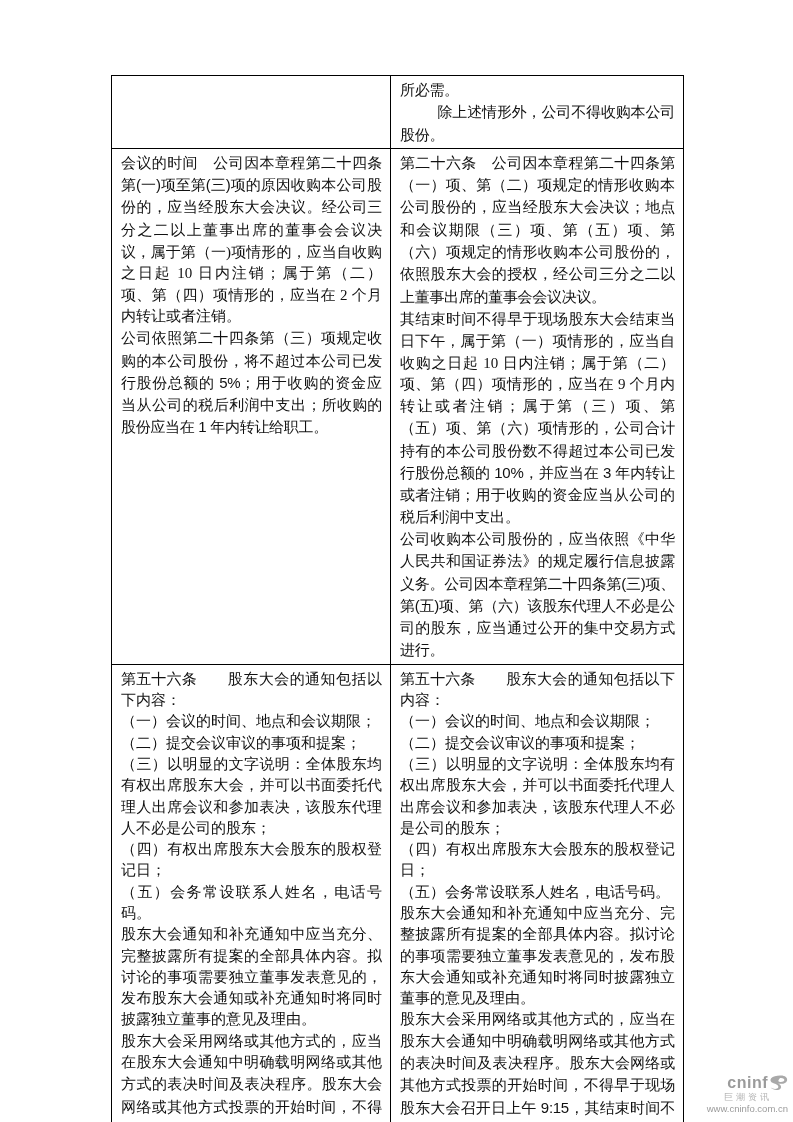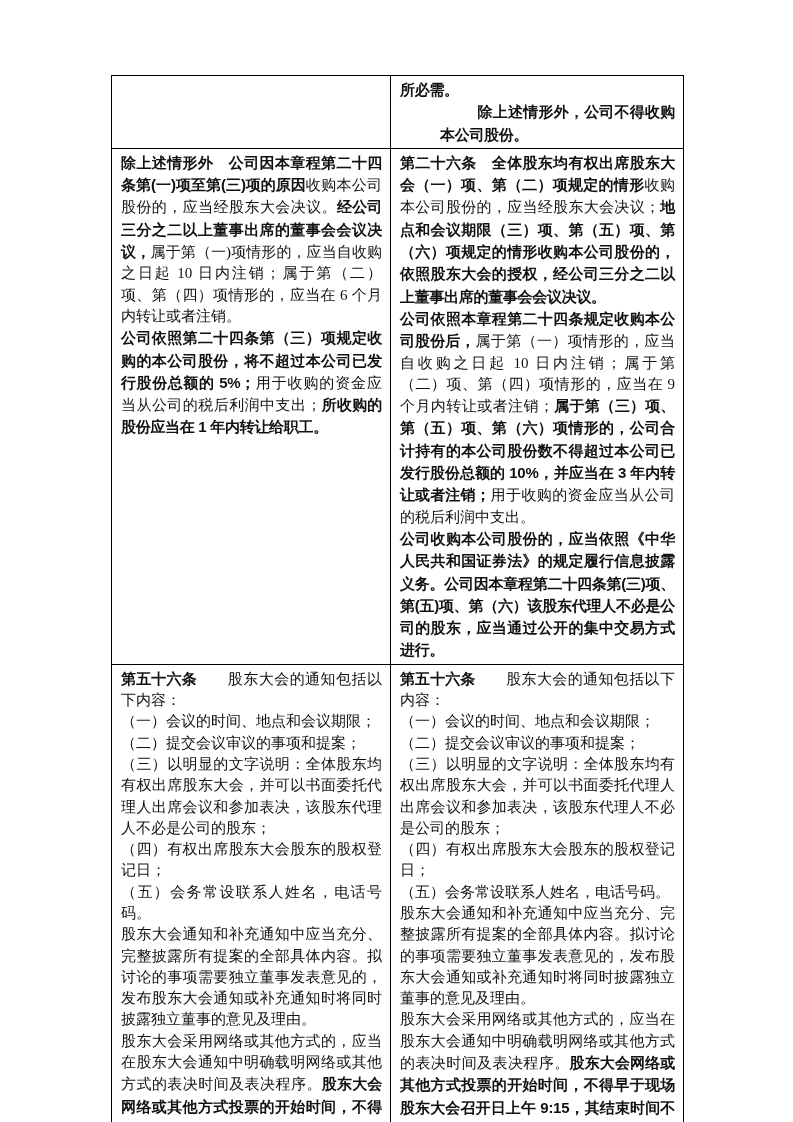--- a/index.html
+++ b/index.html
@@ -8,22 +8,22 @@
   .page{position:absolute;inset:0;background:#fff;overflow:hidden;}
 
   table.doc{position:absolute;left:111px;top:75px;width:572px;
             border-collapse:collapse;table-layout:fixed;}
   table.doc td{border:1.6px solid #000;vertical-align:top;
                padding:3px 8px 2px 9px;font-size:15px;line-height:21.3px;}
   tr.r1{height:64px;} tr.r2{height:437px;} tr.r3{height:323px;}
   .cw{width:100%;}
   .clip{max-height:452px;overflow:hidden;}
   .para{margin:0;text-align:justify;}
-  .para.indent{text-indent:2.5em;margin-left:40px;}
-  .b{font-weight:700;font-family:"Liberation Sans","DejaVu Sans",sans-serif;
+  .para.indent{text-indent:2.5em;}
+  .b{font-weight:400;font-family:"Liberation Sans","DejaVu Sans",sans-serif;
      letter-spacing:-0.3px;}
 
   .footer{position:absolute;right:5px;bottom:8px;width:96px;
           text-align:right;line-height:1.1;}
   .brand-row{display:flex;align-items:center;justify-content:flex-end;gap:1px;}
   .brand{font-family:"Liberation Sans","DejaVu Sans",sans-serif;
          font-weight:700;font-size:16px;color:#9b9b9b;letter-spacing:0.5px;}
   .swirl{display:inline-block;}
   .brand-cn{font-family:"Liberation Sans","DejaVu Sans",sans-serif;
             font-size:9px;color:#b3b3b3;letter-spacing:3px;margin:1px 16px 1px 0;}
@@ -48,28 +48,28 @@
       <td>
         <div class="cw">
               <div class="para"><span class="b">所必需。</span></div>
               <div class="para indent"><span class="b">除上述情形外，公司不得收购本公司股份。</span></div>
             </div>
       </td>
     </tr>
     <tr class="r2">
       <td>
         <div class="cw">
-              <div class="para"><span class="b">除上述情形外　公司因本章程第二十四条第(一)项至第(三)项的原因</span><span>收购本公司股份的，应当经股东大会决议。</span><span class="b">经公司三分之二以上董事出席的董事会会议决议，</span><span>属于第（一)项情形的，应当自收购之日起 10 日内注销；属于第（二）项、第（四）项情形的，应当在 6 个月内转让或者注销。</span></div>
+              <div class="para"><span class="b">会议的时间　公司因本章程第二十四条第(一)项至第(三)项的原因</span><span>收购本公司股份的，应当经股东大会决议。</span><span class="b">经公司三分之二以上董事出席的董事会会议决议，</span><span>属于第（一)项情形的，应当自收购之日起 10 日内注销；属于第（二）项、第（四）项情形的，应当在 2 个月内转让或者注销。</span></div>
               <div class="para"><span class="b">公司依照第二十四条第（三）项规定收购的本公司股份，将不超过本公司已发行股份总额的 5%；</span><span>用于收购的资金应当从公司的税后利润中支出；</span><span class="b">所收购的股份应当在 1 年内转让给职工。</span></div>
             </div>
       </td>
       <td>
         <div class="cw">
-              <div class="para"><span class="b">第二十六条　全体股东均有权出席股东大会（一）项、第（二）项规定的情形</span><span>收购本公司股份的，应当经股东大会决议；</span><span class="b">地点和会议期限（三）项、第（五）项、第（六）项规定的情形收购本公司股份的，依照股东大会的授权，经公司三分之二以上董事出席的董事会会议决议。</span></div>
-              <div class="para"><span class="b">公司依照本章程第二十四条规定收购本公司股份后，</span><span>属于第（一）项情形的，应当自收购之日起 10 日内注销；属于第（二）项、第（四）项情形的，应当在 9 个月内转让或者注销；</span><span class="b">属于第（三）项、第（五）项、第（六）项情形的，公司合计持有的本公司股份数不得超过本公司已发行股份总额的 10%，并应当在 3 年内转让或者注销；</span><span>用于收购的资金应当从公司的税后利润中支出。</span></div>
+              <div class="para"><span class="b">第二十六条　公司因本章程第二十四条第（一）项、第（二）项规定的情形</span><span>收购本公司股份的，应当经股东大会决议；</span><span class="b">地点和会议期限（三）项、第（五）项、第（六）项规定的情形收购本公司股份的，依照股东大会的授权，经公司三分之二以上董事出席的董事会会议决议。</span></div>
+              <div class="para"><span class="b">其结束时间不得早于现场股东大会结束当日下午，</span><span>属于第（一）项情形的，应当自收购之日起 10 日内注销；属于第（二）项、第（四）项情形的，应当在 9 个月内转让或者注销；</span><span class="b">属于第（三）项、第（五）项、第（六）项情形的，公司合计持有的本公司股份数不得超过本公司已发行股份总额的 10%，并应当在 3 年内转让或者注销；</span><span>用于收购的资金应当从公司的税后利润中支出。</span></div>
               <div class="para"><span class="b">公司收购本公司股份的，应当依照《中华人民共和国证券法》的规定履行信息披露义务。公司因本章程第二十四条第(三)项、第(五)项、第（六）该股东代理人不必是公司的股东，应当通过公开的集中交易方式进行。</span></div>
             </div>
       </td>
     </tr>
     <tr class="r3">
       <td>
         <div class="cw clip">
               <div class="para"><span class="b">第五十六条</span><span>　　股东大会的通知包括以下内容：</span></div>
               <div class="para"><span>（一）会议的时间、地点和会议期限；</span></div>
               <div class="para"><span>（二）提交会议审议的事项和提案；</span></div>
@@ -89,14 +89,29 @@
               <div class="para"><span>（四）有权出席股东大会股东的股权登记日；</span></div>
               <div class="para"><span>（五）会务常设联系人姓名，电话号码。</span></div>
               <div class="para"><span>股东大会通知和补充通知中应当充分、完整披露所有提案的全部具体内容。拟讨论的事项需要独立董事发表意见的，发布股东大会通知或补充通知时将同时披露独立董事的意见及理由。</span></div>
               <div class="para"><span>股东大会采用网络或其他方式的，应当在股东大会通知中明确载明网络或其他方式的表决时间及表决程序。</span><span class="b">股东大会网络或其他方式投票的开始时间，不得早于现场股东大会召开日上午 9:15，其结束时间不得早于现场股东大会结束当日下午 3:00。</span></div>
             </div>
       </td>
     </tr>
   </tbody>
     </table>
 
+  <div class="footer">
+    <div class="brand-row">
+      <span class="brand">cninf</span>
+      <svg class="swirl" width="19" height="16" viewBox="0 0 20 17">
+        <path d="M11.5,0.6 C16.6,0.2 19.8,2.8 19.1,5.8 C18.4,8.8 13.8,10.2 9.6,8.9
+                 C12.4,10.3 13.6,12.3 12.2,14.3 C10.4,16.9 4.4,16.6 1.6,13.4
+                 C5.2,15.5 9.2,15.0 9.8,13.0 C10.4,11.0 7.2,9.6 4.2,8.5
+                 C1.6,7.5 0.6,5.4 2.2,3.4 C4.0,1.2 7.8,0.9 11.5,0.6 Z" fill="#a9a9a9"></path>
+        <path d="M12.0,3.2 C14.8,3.0 16.6,4.2 16.2,5.7 C15.8,7.2 13.2,7.9 10.9,7.3
+                 C9.8,6.9 9.6,6.2 10.2,5.4 C10.7,4.2 11.2,3.3 12.0,3.2 Z" fill="#ffffff"></path>
+      </svg>
+    </div>
+    <div class="brand-cn">巨潮资讯</div>
+    <div class="brand-url">www.cninfo.com.cn</div>
+  </div>
 
 </div>
 
 </body></html>

